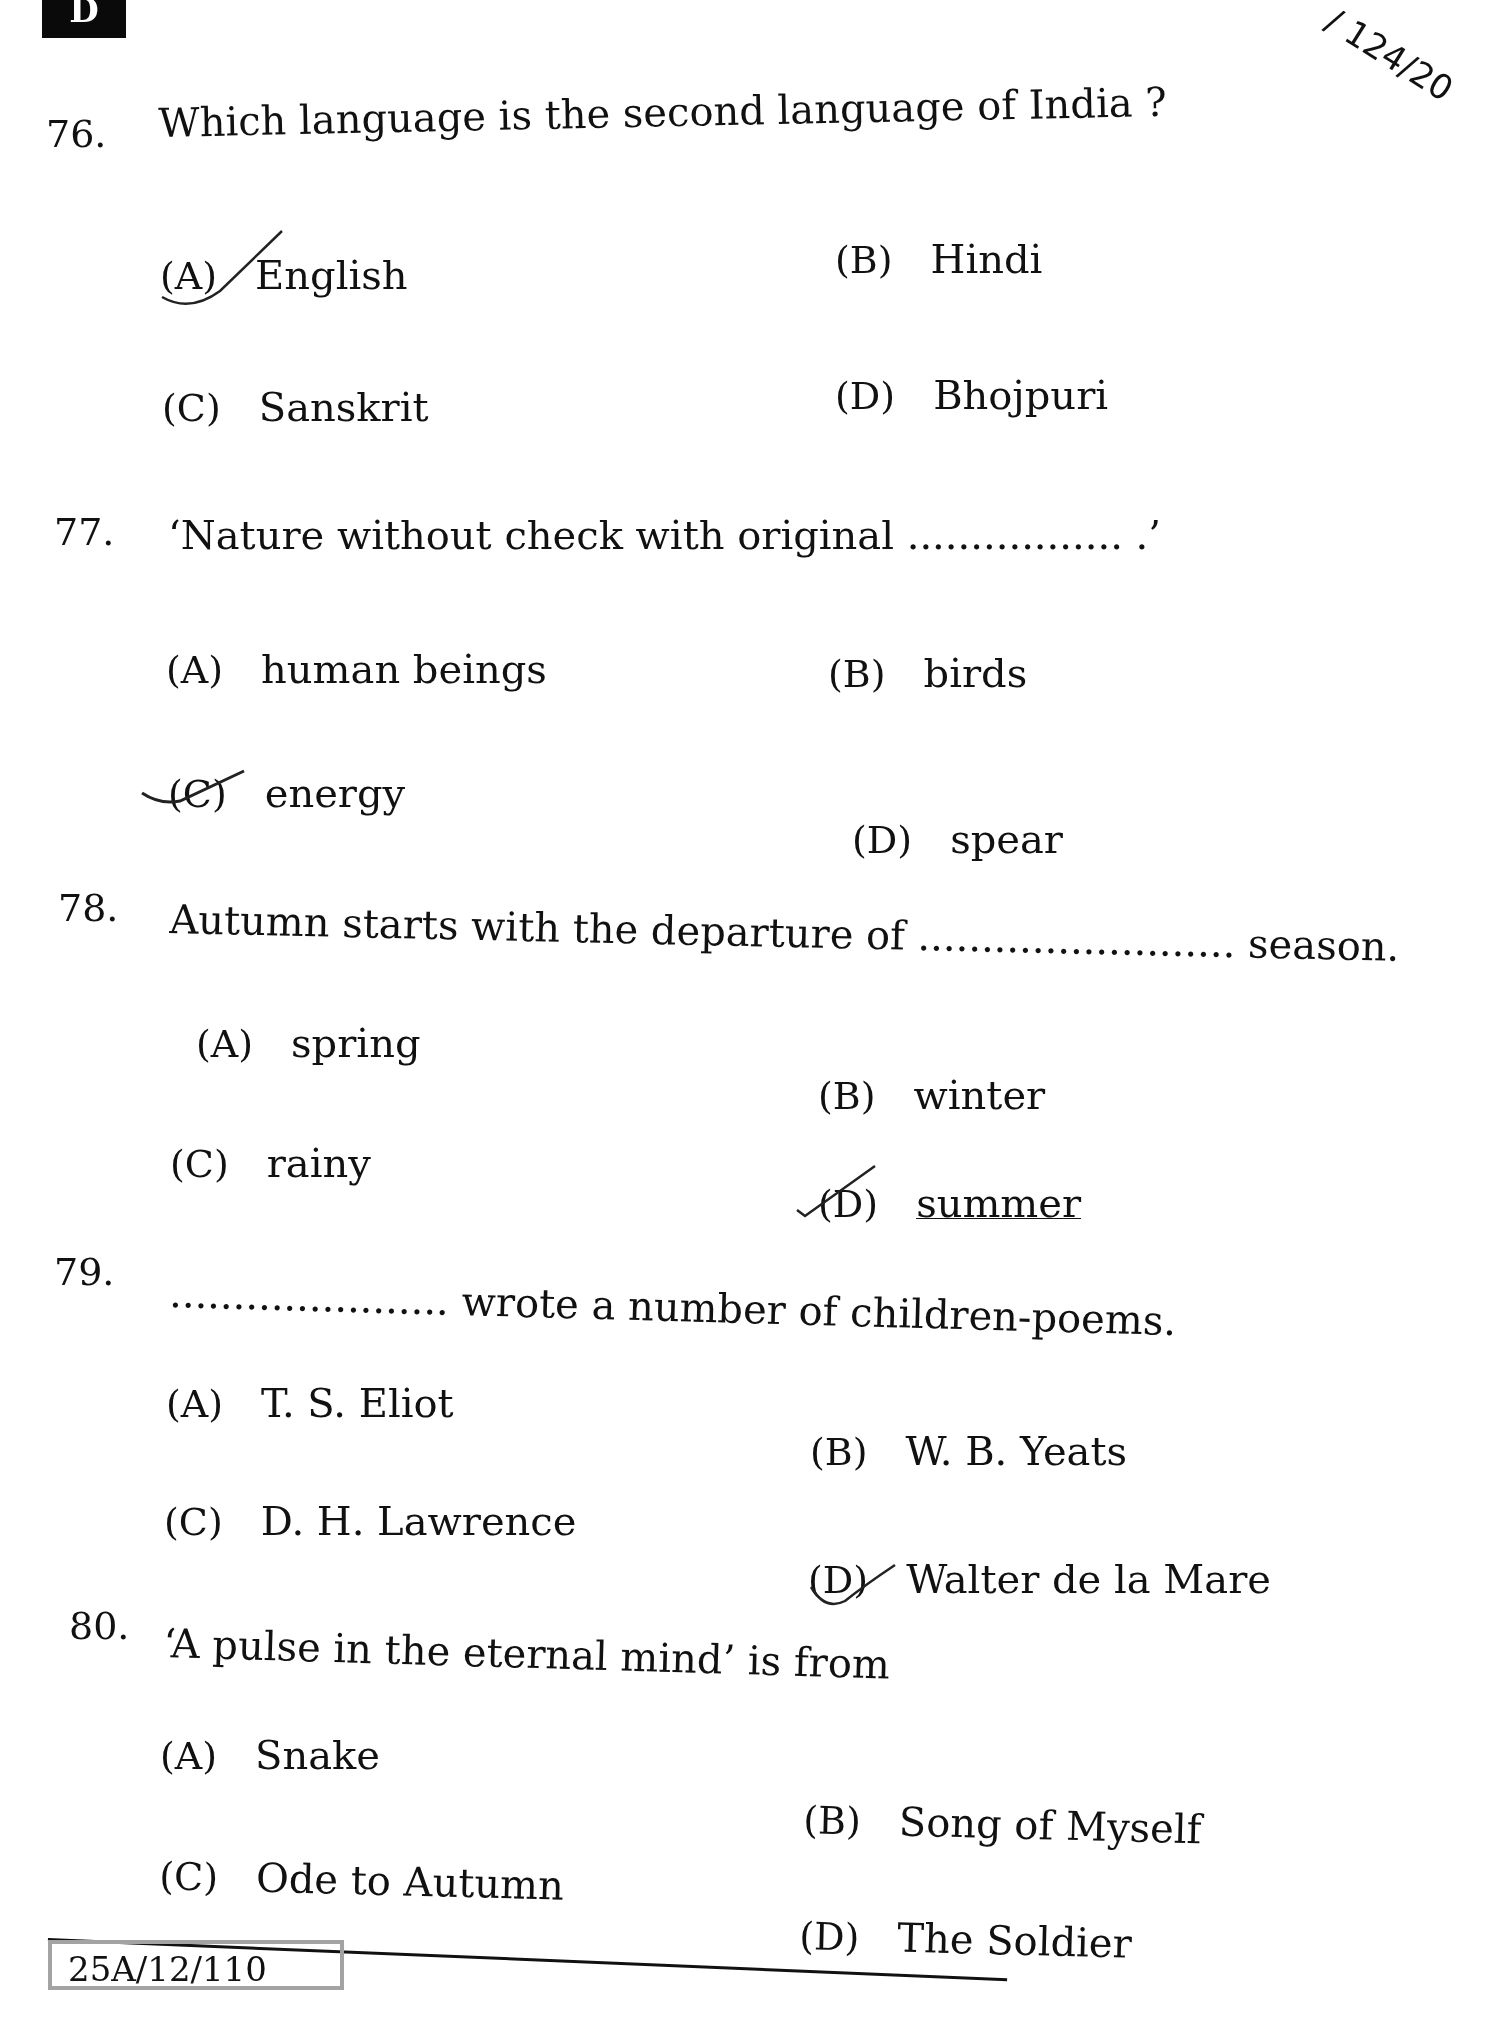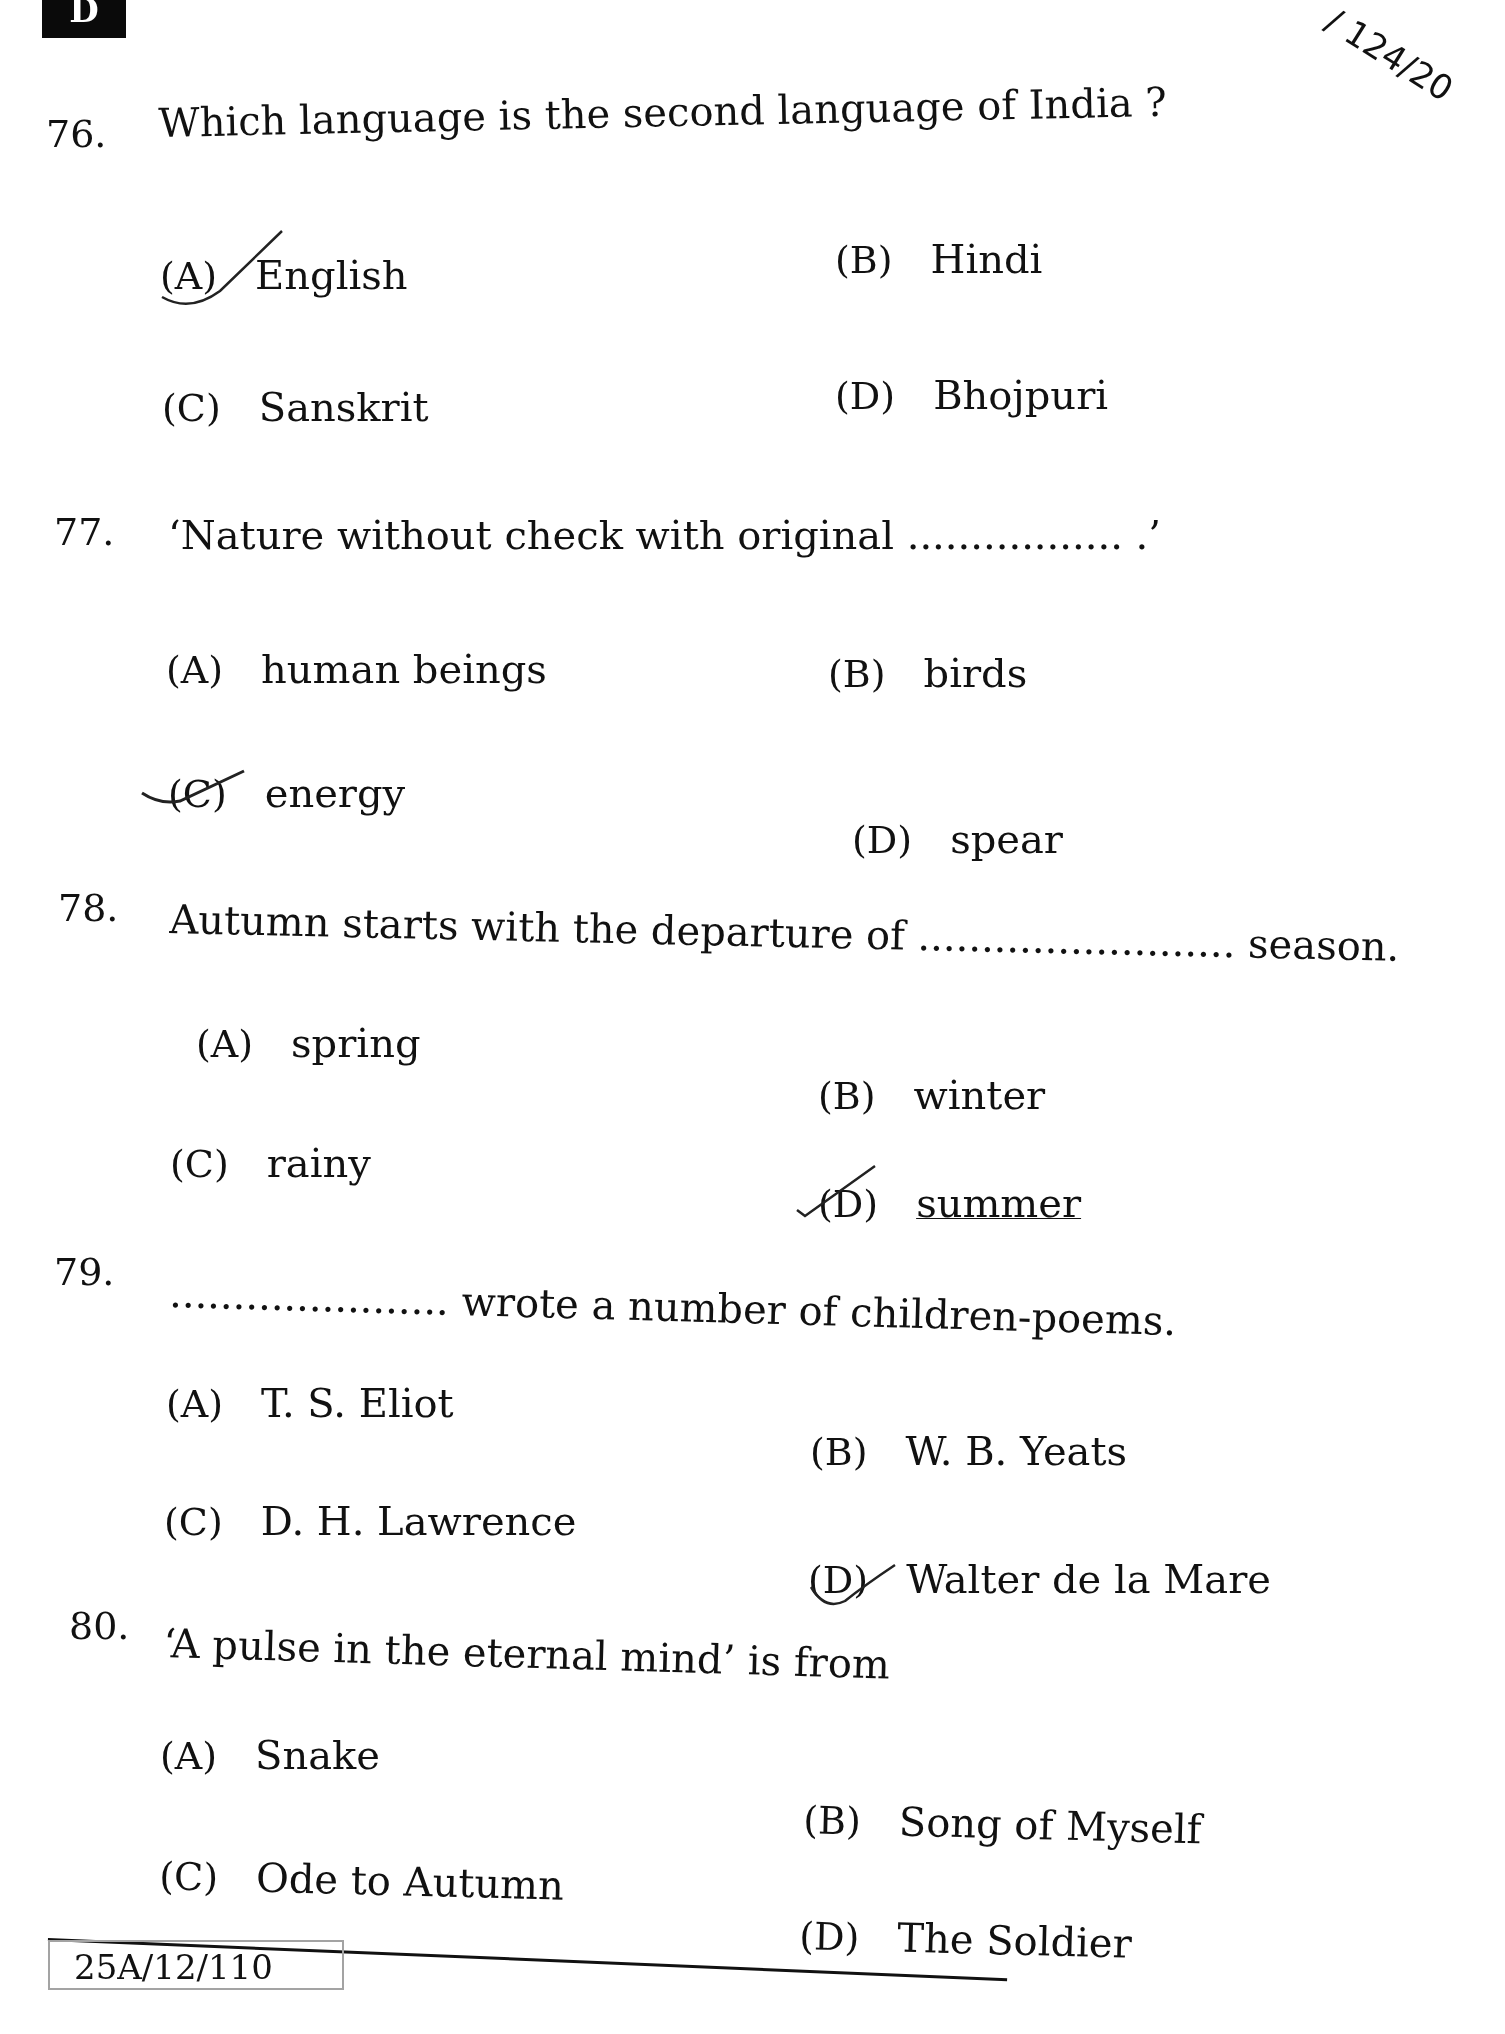--- a/index.html
+++ b/index.html
@@ -13,22 +13,22 @@
       font-weight: bold; font-size: 34px; text-align: center; line-height: 20px; overflow: hidden;
     }
     .stamp { left: 1340px; top: 0; font-family: "DejaVu Sans", sans-serif; font-size: 34px; transform: rotate(32deg); transform-origin: left top; }
     .qnum { font-size: 38px; }
     .qtext { font-size: 40px; }
     .opt-label { font-size: 38px; display: inline-block; }
     .opt-text { font-size: 40px; margin-left: 38px; }
     .option { position: absolute; white-space: nowrap; }
     .tick { position: absolute; pointer-events: none; }
     .code-box {
-      left: 48px; top: 1940px; width: 296px; height: 50px; border: 2px solid #a3a3a3;
-      font-size: 34px; line-height: 50px; padding-left: 24px; box-sizing: border-box;
+      left: 48px; top: 1940px; width: 296px; height: 50px; border: 4px solid #a3a3a3;
+      font-size: 34px; line-height: 50px; padding-left: 16px; box-sizing: border-box;
     }
     .rule { position: absolute; left: 48px; top: 1938px; width: 960px; height: 3px; background: #111; transform: rotate(2.4deg); transform-origin: left top; }
   </style>
 </head>
 <body>
 
 <div class="abs set-badge">D</div>
 <div class="abs stamp">/ 124/20</div>
 
 <div class="abs qnum" style="left:46px;top:112px;">76.</div>

